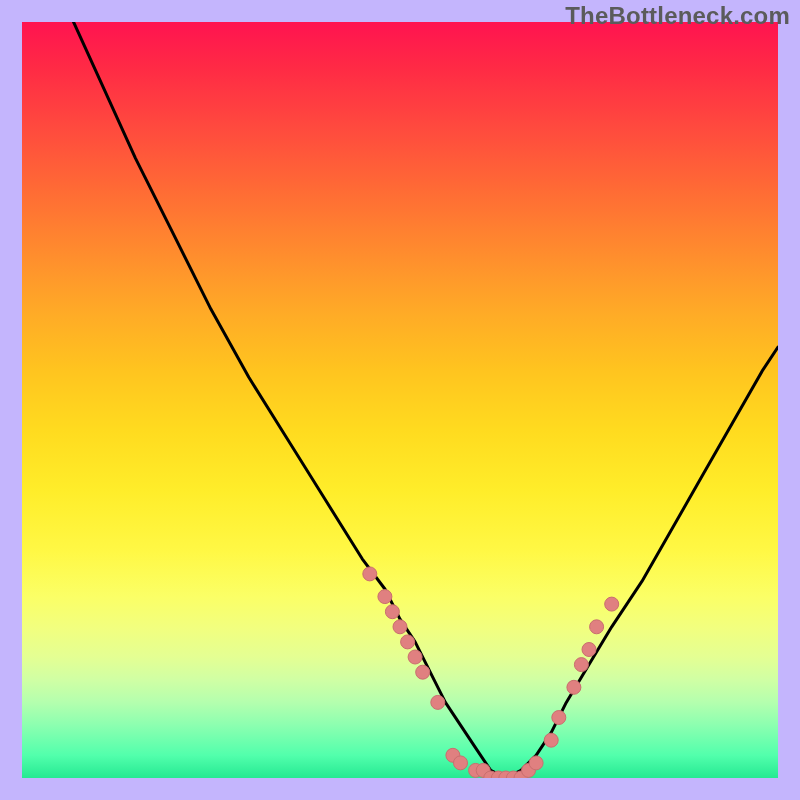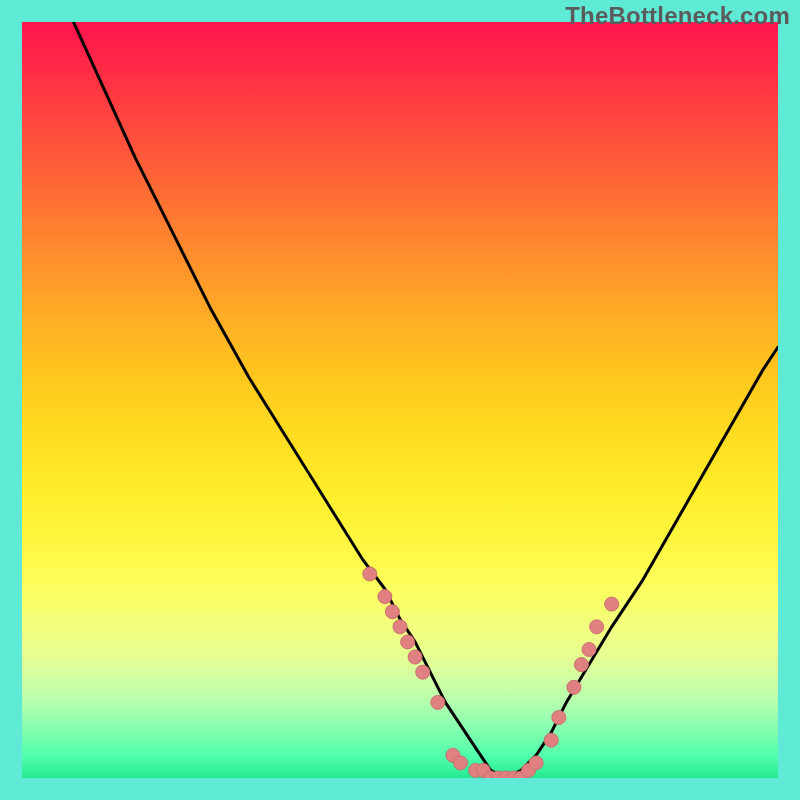--- a/index.html
+++ b/index.html
@@ -1,21 +1,21 @@
 <!DOCTYPE html>
 <html><head>
 <meta charset="utf-8">
 <style>
   * { margin: 0; padding: 0; box-sizing: border-box; }
   html, body { width: 800px; height: 800px; overflow: hidden; background: #000; }
   .frame {
     position: relative;
     width: 800px;
     height: 800px;
-    background: #5eead4;
+    background: #c4b5fd;
   }
   .watermark {
     position: absolute;
     top: 2px;
     right: 10px;
     font-family: Arial, Helvetica, sans-serif;
     font-size: 24px;
     font-weight: 600;
     color: #5b5b5b;
     letter-spacing: 0.2px;

